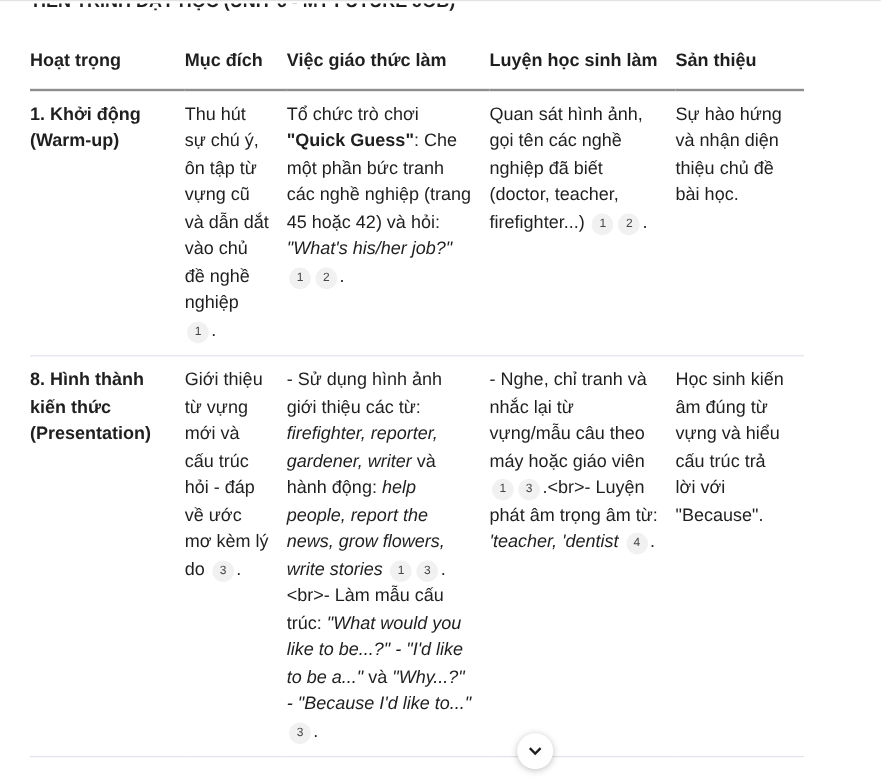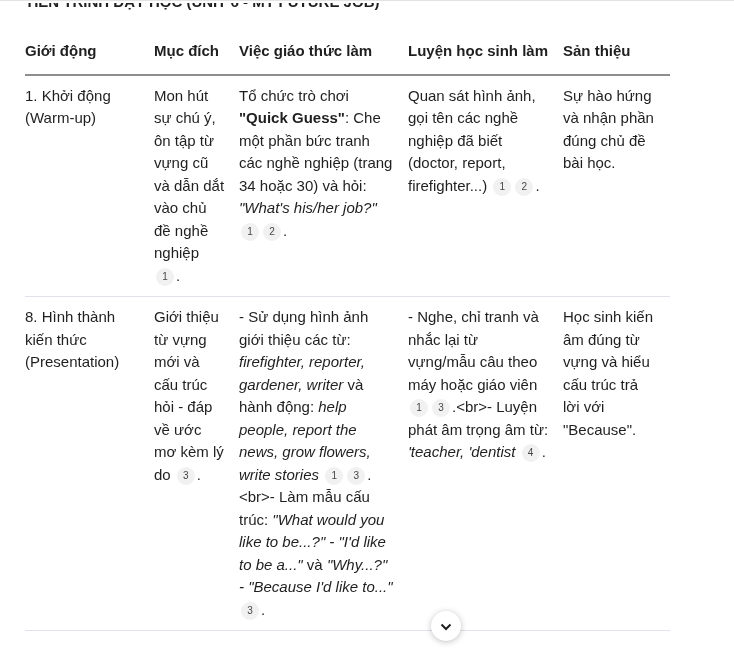--- a/index.html
+++ b/index.html
@@ -23,21 +23,21 @@
   }
   table.plan th {
     text-align: left; font-weight: bold; padding: 9px 0 11px 0; vertical-align: bottom;
     border-bottom: 2px solid #8e8e8e;
   }
   table.plan td {
     vertical-align: top; padding: 9px 14px 9px 0; border-bottom: 1px solid #e0e3ea;
   }
   col.c1 { width: 129px; } col.c2 { width: 85px; } col.c3 { width: 169px; }
   col.c4 { width: 155px; } col.c5 { width: 107px; }
-  .act { font-weight: normal; }
+  .act { font-weight: bold; }
   .cite {
     display: inline-block; width: 18px; height: 18px; border-radius: 50%;
     background: #f1f1f1; color: #444746; font-size: 10px; line-height: 18px;
     text-align: center; vertical-align: 1px; margin: 0 2px;
   }
   i { font-style: italic; }
   b { font-weight: bold; }
   .scroll-btn {
     position: absolute; left: 431px; top: 611px; width: 30px; height: 30px;
     border-radius: 50%; background: #ffffff;
@@ -54,34 +54,34 @@
 <table class="plan">
   <colgroup>
       <col class="c1">
       <col class="c2">
       <col class="c3">
       <col class="c4">
       <col class="c5">
     </colgroup>
   <thead>
     <tr>
-      <th>Giới động</th>
+      <th>Hoạt trọng</th>
       <th>Mục đích</th>
       <th>Việc giáo thức làm</th>
       <th>Luyện học sinh làm</th>
       <th>Sản thiệu</th>
     </tr>
   </thead>
   <tbody>
     <tr>
       <td class="act">1. Khởi động (Warm-up)</td>
-      <td><span>Mon hút sự chú ý, ôn tập từ vựng cũ và dẫn dắt vào chủ đề nghề nghiệp</span> <span class="cite">1</span><span>.</span></td>
-      <td><span>Tổ chức trò chơi </span><b>"Quick Guess"</b><span>: Che một phần bức tranh các nghề nghiệp (trang 34 hoặc 30) và hỏi: </span><i>"What's his/her job?"</i> <span class="cite">1</span><span class="cite">2</span><span>.</span></td>
-      <td><span>Quan sát hình ảnh, gọi tên các nghề nghiệp đã biết (doctor, report, firefighter...)</span> <span class="cite">1</span><span class="cite">2</span><span>.</span></td>
-      <td>Sự hào hứng và nhận phần đúng chủ đề bài học.</td>
+      <td><span>Thu hút sự chú ý, ôn tập từ vựng cũ và dẫn dắt vào chủ đề nghề nghiệp</span> <span class="cite">1</span><span>.</span></td>
+      <td><span>Tổ chức trò chơi </span><b>"Quick Guess"</b><span>: Che một phần bức tranh các nghề nghiệp (trang 45 hoặc 42) và hỏi: </span><i>"What's his/her job?"</i> <span class="cite">1</span><span class="cite">2</span><span>.</span></td>
+      <td><span>Quan sát hình ảnh, gọi tên các nghề nghiệp đã biết (doctor, teacher, firefighter...)</span> <span class="cite">1</span><span class="cite">2</span><span>.</span></td>
+      <td>Sự hào hứng và nhận diện thiệu chủ đề bài học.</td>
     </tr>
     <tr>
       <td class="act">8. Hình thành kiến thức (Presentation)</td>
       <td><span>Giới thiệu từ vựng mới và cấu trúc hỏi - đáp về ước mơ kèm lý do</span> <span class="cite">3</span><span>.</span></td>
       <td><span>- Sử dụng hình ảnh giới thiệu các từ: </span><i>firefighter, reporter, gardener, writer</i><span> và hành động: </span><i>help people, report the news, grow flowers, write stories</i> <span class="cite">1</span><span class="cite">3</span><span>. &lt;br&gt;- Làm mẫu cấu trúc: </span><i>"What would you like to be...?" - "I'd like to be a..."</i><span> và </span><i>"Why...?" - "Because I'd like to..."</i> <span class="cite">3</span><span>.</span></td>
       <td><span>- Nghe, chỉ tranh và nhắc lại từ vựng/mẫu câu theo máy hoặc giáo viên</span> <span class="cite">1</span><span class="cite">3</span><span>.&lt;br&gt;- Luyện phát âm trọng âm từ: </span><i>'teacher, 'dentist</i> <span class="cite">4</span><span>.</span></td>
       <td>Học sinh kiến âm đúng từ vựng và hiểu cấu trúc trả lời với "Because".</td>
     </tr>
   </tbody>
 </table>

